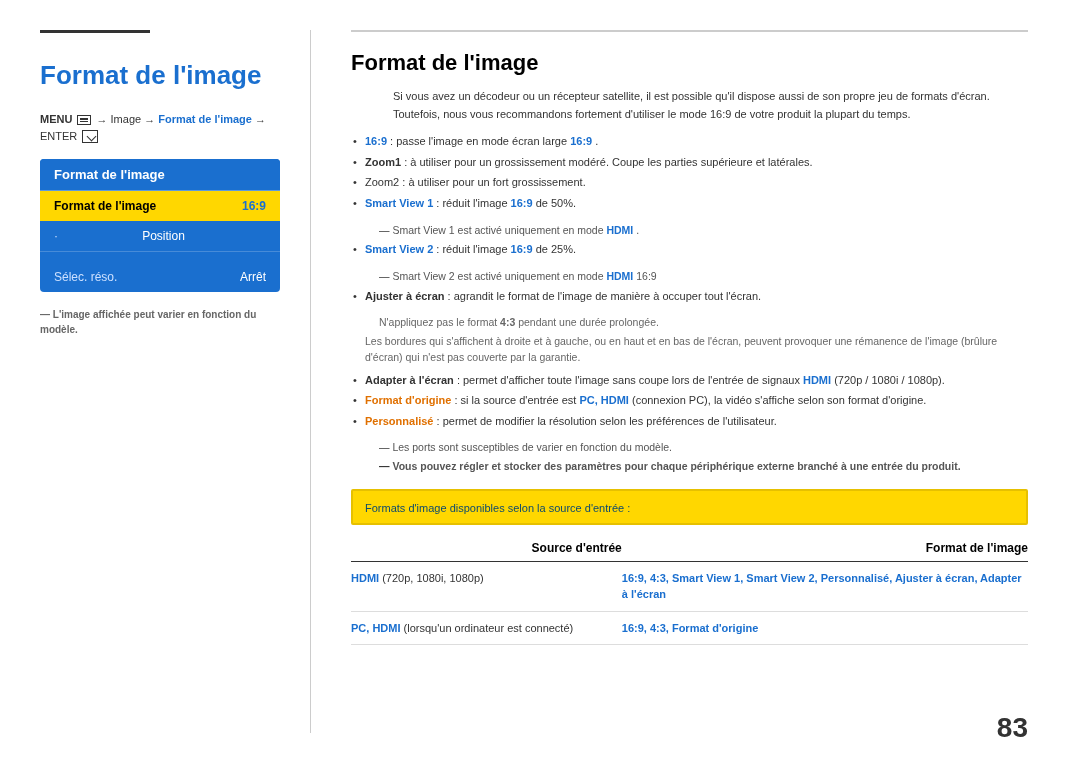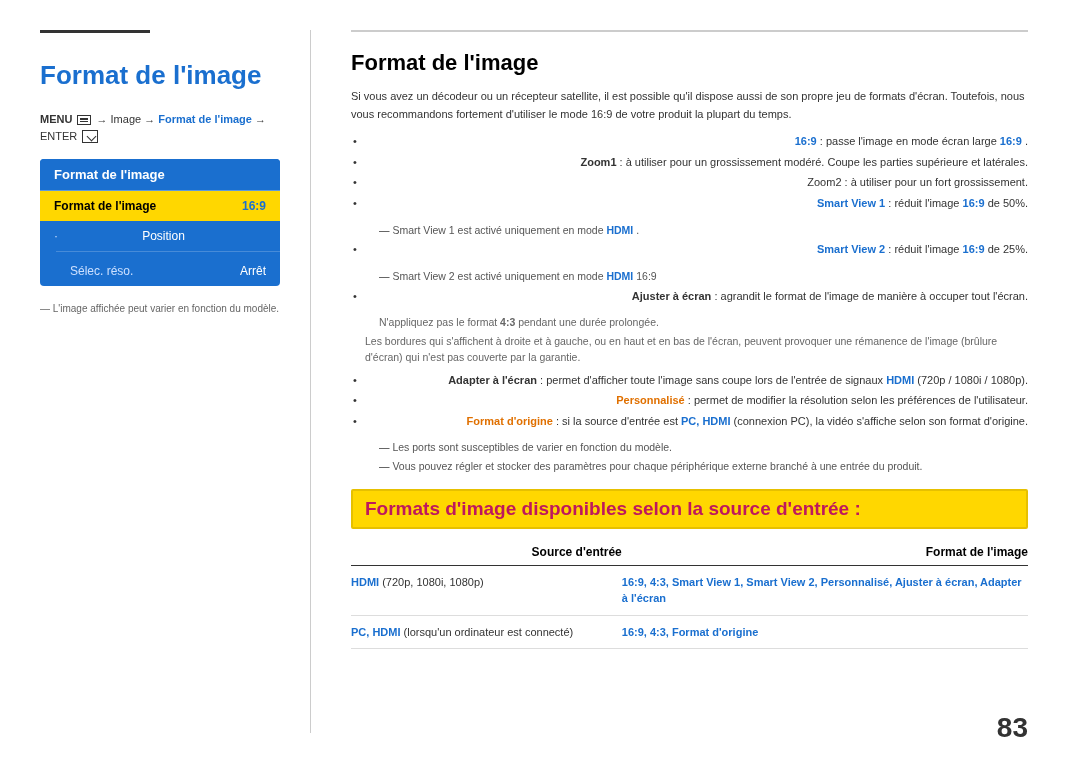--- a/index.html
+++ b/index.html
@@ -114,37 +114,37 @@
       font-weight: bold;
     }
 
     .tv-menu-item.normal {
       color: #fff;
     }
 
     .tv-menu-item.separator {
       color: #cce0ff;
       border-top: 1px solid rgba(255,255,255,0.2);
-      padding-top: 12px;
-      margin-left: 16px;
+      padding-top: 18px;
     }
 
     .tv-menu-item .value {
       color: #fff;
     }
 
     .tv-menu-item.selected .value {
       color: #1a6fcf;
     }
 
     .footnote {
       font-size: 10px;
       color: #666;
       margin-top: 8px;
       line-height: 1.5;
+      font-weight: bold;
     }
 
     .footnote::before {
       content: '— ';
     }
 
     
     .right-panel {
       flex: 1;
       padding: 30px 40px 30px 40px;
@@ -167,35 +167,35 @@
       color: #000;
       margin-top: 20px;
       margin-bottom: 12px;
     }
 
     .intro-text {
       font-size: 11px;
       color: #333;
       line-height: 1.6;
       margin-bottom: 10px;
+      margin-left: 42px;
     }
 
     .bullet-list {
       list-style: none;
       margin-bottom: 10px;
     }
 
     .bullet-list li {
       font-size: 11px;
       color: #333;
       line-height: 1.6;
       padding-left: 14px;
       position: relative;
       margin-bottom: 3px;
-      text-align: right;
     }
 
     .bullet-list li::before {
       content: '•';
       position: absolute;
       left: 2px;
       color: #333;
     }
 
     .bullet-list li .bold-blue {
@@ -252,23 +252,23 @@
     
     .section-header {
       background: #ffd700;
       border: 2px solid #e6c000;
       padding: 7px 12px;
       margin: 14px 0 10px 0;
       border-radius: 2px;
     }
 
     .section-header-text {
-      font-size: 19px;
-      font-weight: bold;
-      color: #be185d;
+      font-size: 11px;
+      font-weight: normal;
+      color: #0c4a6e;
     }
 
     
     .formats-table {
       width: 100%;
       border-collapse: collapse;
       margin-top: 4px;
     }
 
     .formats-table th {
@@ -422,35 +422,35 @@
     </div>
 
     <ul class="bullet-list" style="margin-top:6px;">
       <li>
         <span class="bold">Adapter à l'écran</span>
         <span> : permet d'afficher toute l'image sans coupe lors de l'entrée de signaux </span>
         <span class="bold-blue">HDMI</span>
         <span>(720p / 1080i / 1080p).</span>
       </li>
       <li>
-        <span class="orange">Personnalisé</span>
-        <span> : permet de modifier la résolution selon les préférences de l'utilisateur.</span>
-      </li>
-      <li>
         <span class="orange">Format d'origine</span>
         <span> : si la source d'entrée est </span>
         <span class="bold-blue">PC, HDMI</span>
         <span>(connexion PC), la vidéo s'affiche selon son format d'origine.</span>
       </li>
+      <li>
+        <span class="orange">Personnalisé</span>
+        <span> : permet de modifier la résolution selon les préférences de l'utilisateur.</span>
+      </li>
     </ul>
 
     <div class="sub-note" style="margin-bottom:3px;">
       <span>Les ports sont susceptibles de varier en fonction du modèle.</span>
     </div>
-    <div class="sub-note" style="">
+    <div class="sub-note" style="font-weight:bold;">
       <span>Vous pouvez régler et stocker des paramètres pour chaque périphérique externe branché à une entrée du produit.</span>
     </div>
 
     <div class="section-header">
       <span class="section-header-text">Formats d'image disponibles selon la source d'entrée :</span>
     </div>
 
     <table class="formats-table">
       <thead>
         <tr>

